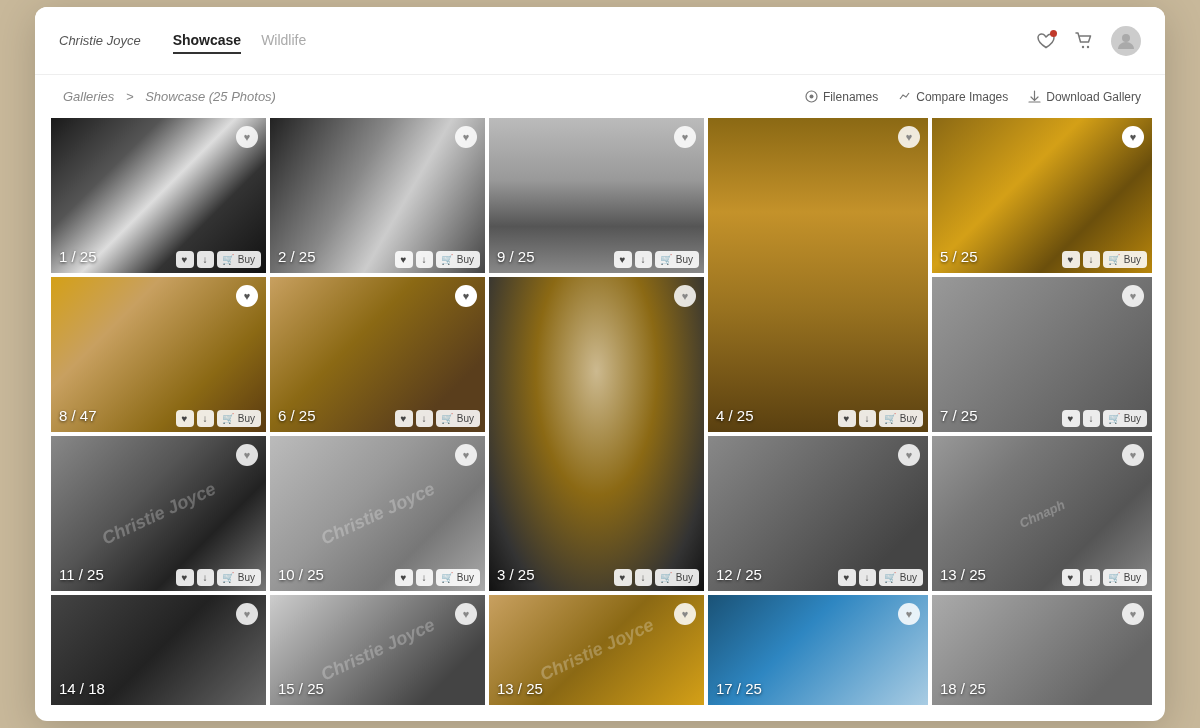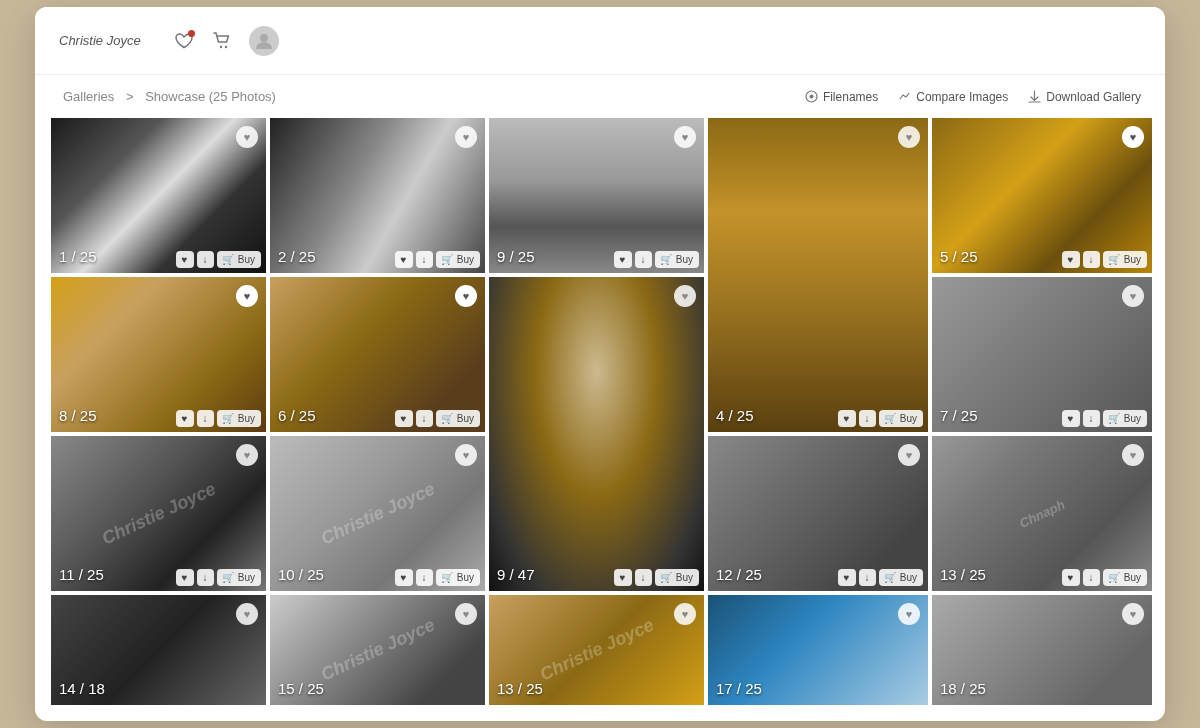--- a/index.html
+++ b/index.html
@@ -88,20 +88,21 @@
     
     .gallery-toolbar {
       display: flex;
       align-items: center;
       justify-content: space-between;
       padding: 14px 24px;
     }
     .breadcrumb {
       font-size: 13px;
       color: #555;
+      font-style: italic;
     }
     .breadcrumb span { color: #888; margin: 0 4px; }
     .toolbar-actions {
       display: flex;
       align-items: center;
       gap: 20px;
     }
     .toolbar-btn {
       font-size: 12px;
       color: #555;
@@ -227,20 +228,24 @@
     .item-17 { grid-column: 4; grid-row: 4; }
     .item-18 { grid-column: 5; grid-row: 4; }
   </style>
 </head>
 <body>
 
 <div class="browser-window">
 
   <nav class="nav-bar">
     <div class="brand-logo">Christie Joyce</div>
+    <div class="nav-links">
+      <a class="nav-link active">Showcase</a>
+      <a class="nav-link muted">Wildlife</a>
+    </div>
     <div class="nav-actions">
       <div class="nav-icon">
         <svg width="18" height="16" viewBox="0 0 18 16" fill="none" xmlns="http://www.w3.org/2000/svg">
           <path d="M9 14.5S1 9.5 1 4.5C1 2.5 2.7 1 4.7 1c1.3 0 2.5.7 3.3 1.8L9 4l1-.8C10.8 2 12 1.3 13.3 1.3 15.3 1.3 17 2.8 17 4.8c0 5-8 9.7-8 9.7z" stroke="#777" stroke-width="1.5" fill="none"></path>
         </svg>
         <div class="dot"></div>
       </div>
       <div class="nav-icon">
         <svg width="18" height="18" viewBox="0 0 18 18" fill="none">
           <path d="M1 1h2l2.5 9h8l2-6H5" stroke="#777" stroke-width="1.5" stroke-linecap="round" stroke-linejoin="round"></path>
@@ -335,41 +340,41 @@
         <div class="photo-num">5 / 25</div>
         <div class="photo-action-bar">
           <button class="action-btn">♥</button>
           <button class="action-btn">↓</button>
           <button class="action-btn">🛒 Buy</button>
         </div>
       </div>
 
       <div class="photo-item item-8 photo-antelopes">
         <div class="photo-heart-top filled">♥</div>
-        <div class="photo-num">8 / 25</div>
+        <div class="photo-num">8 / 47</div>
         <div class="photo-action-bar">
           <button class="action-btn">♥</button>
           <button class="action-btn">↓</button>
           <button class="action-btn">🛒 Buy</button>
         </div>
       </div>
 
       <div class="photo-item item-6 photo-cheetah-tree">
         <div class="photo-heart-top filled">♥</div>
         <div class="photo-num">6 / 25</div>
         <div class="photo-action-bar">
           <button class="action-btn">♥</button>
           <button class="action-btn">↓</button>
           <button class="action-btn">🛒 Buy</button>
         </div>
       </div>
 
       <div class="photo-item item-9 photo-eagle-portrait" style="grid-row: 2 / span 2;">
         <div class="photo-heart-top">♥</div>
-        <div class="photo-num">9 / 47</div>
+        <div class="photo-num">3 / 25</div>
         <div class="photo-action-bar">
           <button class="action-btn">♥</button>
           <button class="action-btn">↓</button>
           <button class="action-btn">🛒 Buy</button>
         </div>
       </div>
 
       <div class="photo-item item-7 photo-deer-antler">
         <div class="photo-heart-top">♥</div>
         <div class="photo-num">7 / 25</div>

